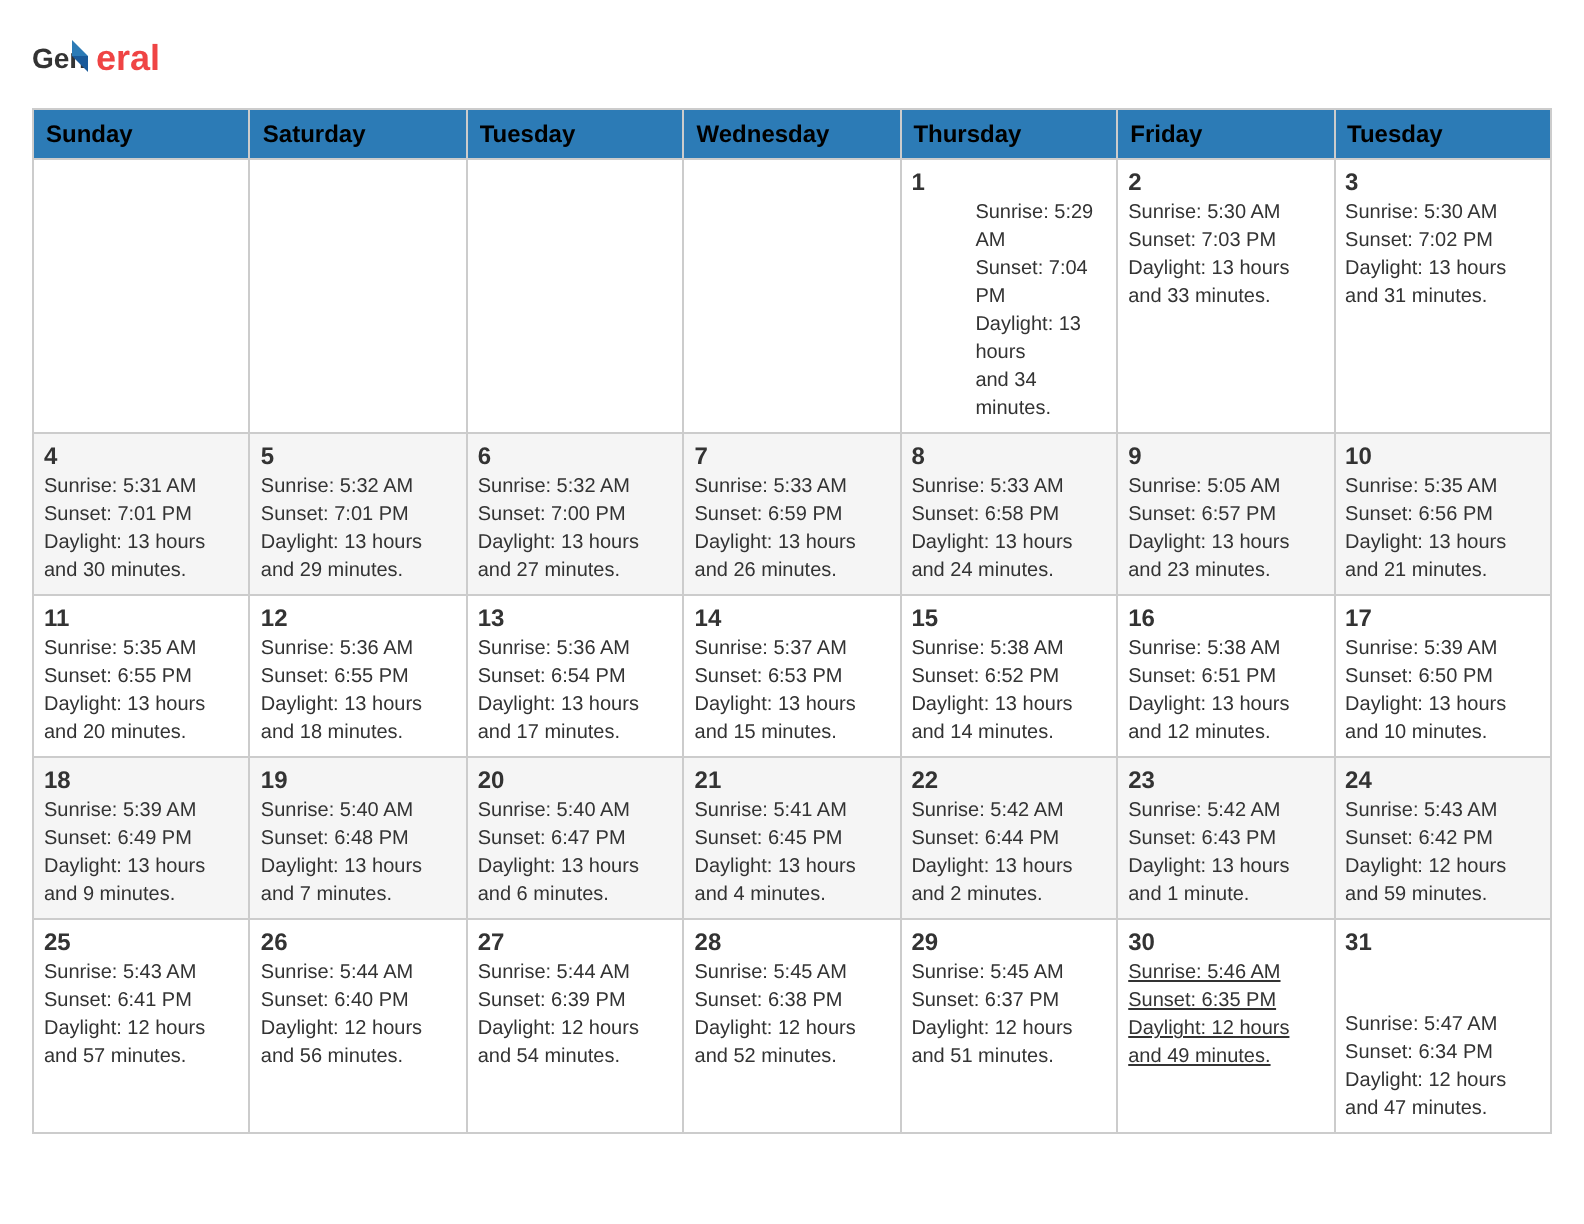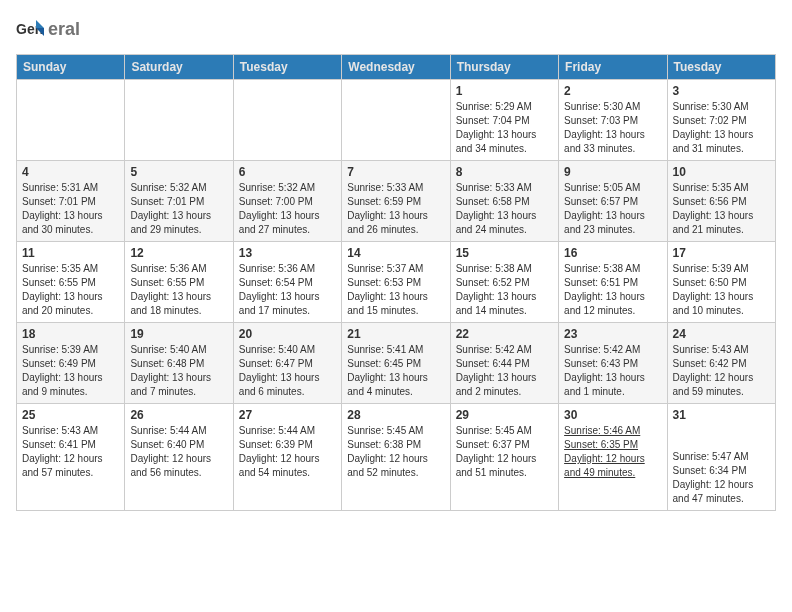--- a/index.html
+++ b/index.html
@@ -16,21 +16,21 @@
       align-items: flex-start;
       margin-bottom: 10px;
     }
     .logo {
       display: flex;
       align-items: center;
     }
     .logo-text {
       font-size: 18px;
       font-weight: bold;
-      color: #737373;
+      color: #ef4444;
       line-height: 1.1;
     }
     .logo-text span {
       color: #1a6bbf;
     }
     .logo-icon {
       width: 28px;
       height: 28px;
       margin-right: 4px;
     }
@@ -48,21 +48,21 @@
       color: #555;
       margin-top: 2px;
     }
     table {
       width: 100%;
       border-collapse: collapse;
       table-layout: fixed;
     }
     thead tr th {
       background-color: #2c7bb6;
-      color: #e5e5e5;
+      color: #000000;
       text-align: left;
       padding: 5px 6px;
       font-size: 12px;
       font-weight: bold;
       border: 1px solid #ccc;
     }
     tbody tr td {
       vertical-align: top;
       border: 1px solid #ccc;
       padding: 4px 5px;
@@ -123,21 +123,21 @@
       </tr>
   </thead>
   <tbody id="calendar-body">
       <tr>
         <td class="empty-cell"></td>
         <td class="empty-cell"></td>
         <td class="empty-cell"></td>
         <td class="empty-cell"></td>
         <td>
           <span class="day-num">1</span>
-          <div class="day-info" style="white-space: pre-line;">Sunrise: 5:29 AM
+          <div class="day-info" style="white-space: pre-line; margin-left: 32px;">Sunrise: 5:29 AM
 Sunset: 7:04 PM
 Daylight: 13 hours
 and 34 minutes.</div>
         </td>
         <td>
           <span class="day-num">2</span>
           <div class="day-info" style="white-space: pre-line;">Sunrise: 5:30 AM
 Sunset: 7:03 PM
 Daylight: 13 hours
 and 33 minutes.</div>

